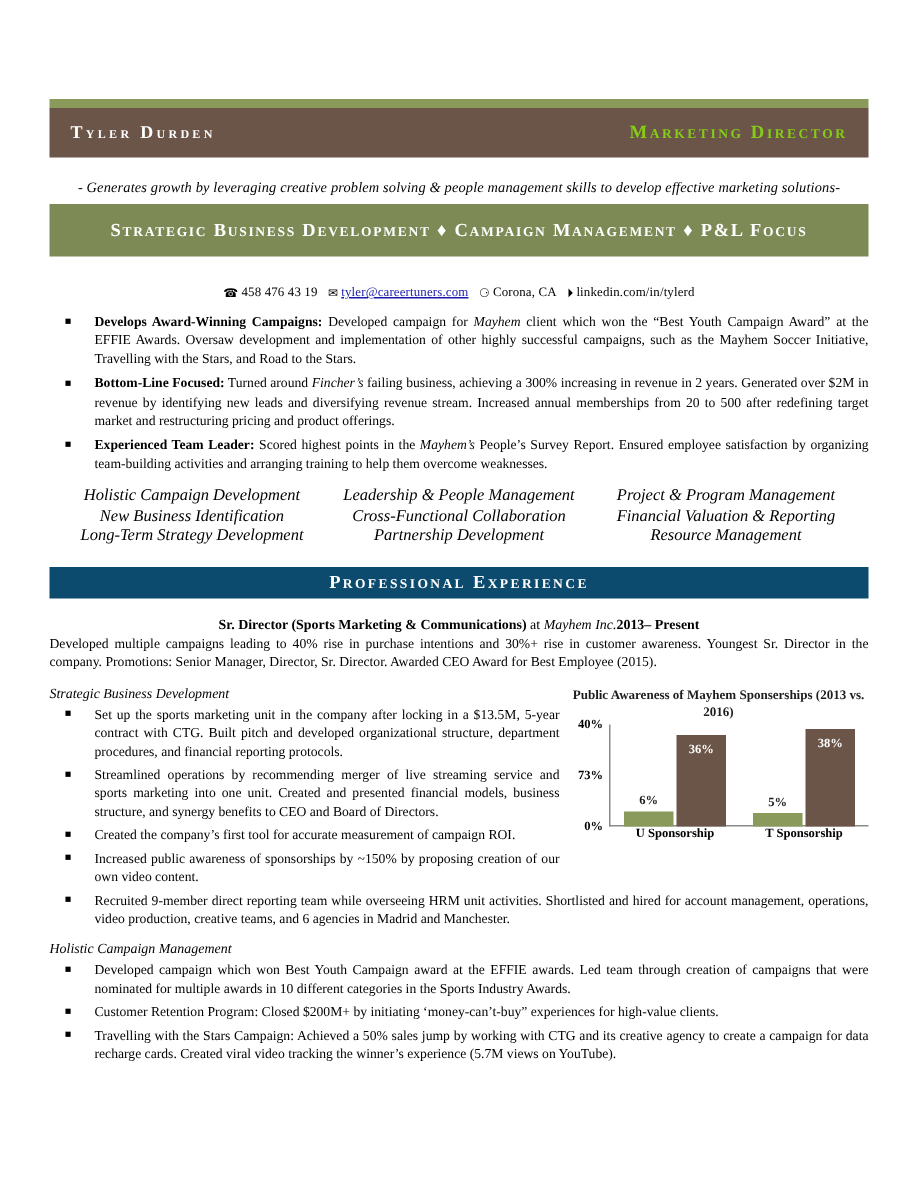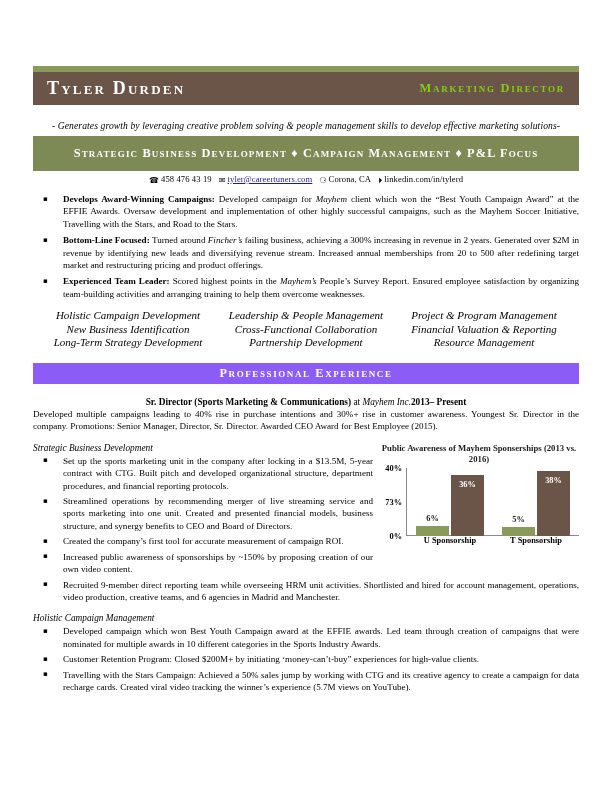--- a/index.html
+++ b/index.html
@@ -38,21 +38,21 @@
     background: #6b5548;
     height: 33px;
     display: flex;
     align-items: center;
     justify-content: space-between;
     padding: 0 14px;
     box-sizing: border-box;
   }
   .name {
     color: #ffffff;
-    font-size: 18px;
+    font-size: 12px;
     font-weight: bold;
     letter-spacing: 2.2px;
     font-variant: small-caps;
     white-space: nowrap;
   }
   .title {
     color: #84cc16;
     font-size: 12.5px;
     font-weight: bold;
     letter-spacing: 1.7px;
@@ -81,21 +81,21 @@
     font-weight: bold;
     letter-spacing: 1.15px;
     font-variant: small-caps;
     white-space: nowrap;
   }
 
   
   .contact {
     text-align: center;
     font-size: 8.6px;
-    padding: 3px 0 7px 0;
+    padding: 18px 0 7px 0;
     white-space: nowrap;
     letter-spacing: 0.1px;
   }
   .contact .ci {
     display: inline-block;
     margin: 0 2px 0 7px;
     vertical-align: -1px;
   }
   .contact .ci:first-child { margin-left: 0; }
   .contact a {
@@ -134,21 +134,21 @@
   .skillcol { text-align: center; }
   .skillcol div {
     font-size: 11px;
     line-height: 13.6px;
     white-space: nowrap;
     font-style: italic;
   }
 
   
   .sect-band {
-    background: #8b5cf6;
+    background: #0c4a6e;
     height: 21px;
     display: flex;
     align-items: center;
     justify-content: center;
     margin-top: 13px;
   }
   .sect-band span {
     color: #ffffff;
     font-size: 12.3px;
     font-weight: bold;

